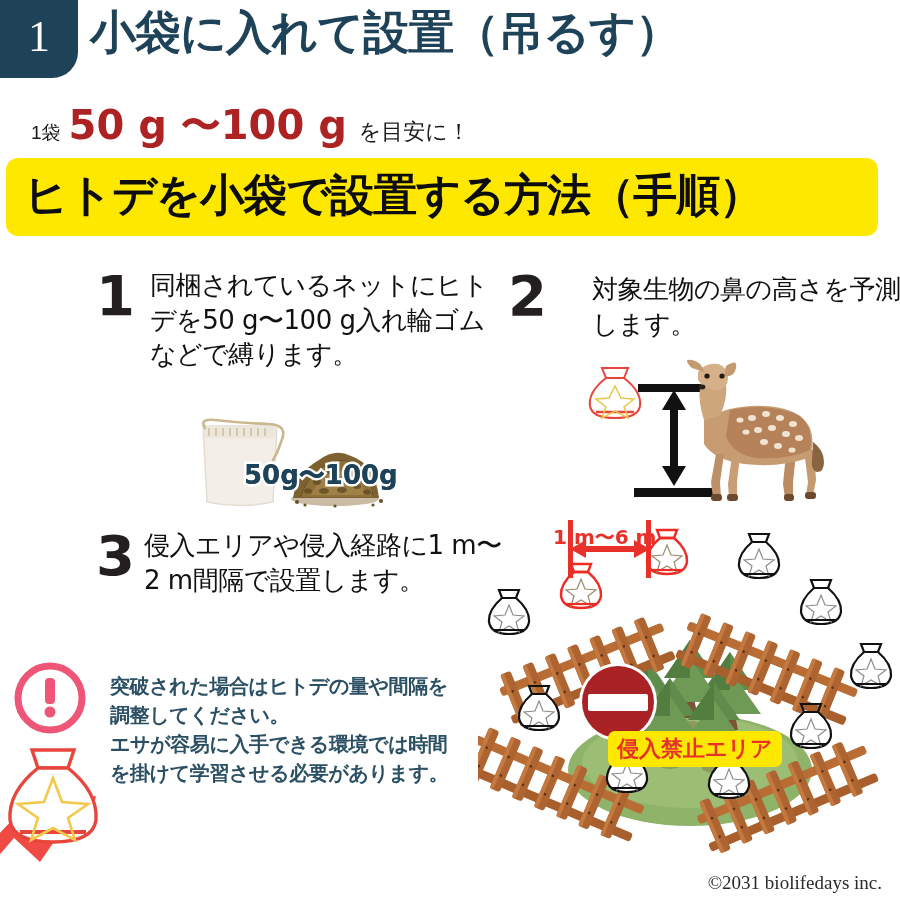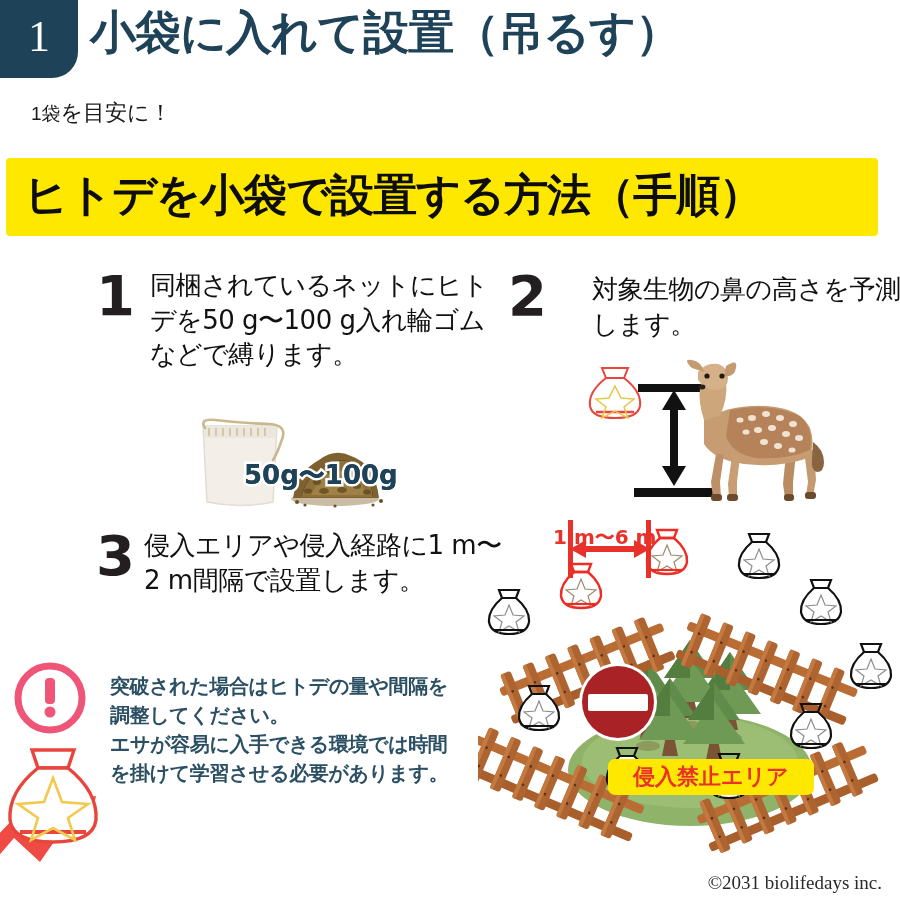--- a/index.html
+++ b/index.html
@@ -33,21 +33,21 @@
   .dose-main{
     font-size:40px;font-weight:bold;color:#ad2323;
     margin:0 12px 0 8px;letter-spacing:0px;white-space:nowrap;
     font-family:"DejaVu Sans","Liberation Sans",sans-serif;
   }
   .dose-post{font-size:22px;color:#1a1a1a;}
 
   
   .banner{
     position:absolute;left:6px;top:158px;width:872px;height:78px;
-    background:#ffe800;border-radius:4px;
+    background:#ffe800;border-radius:12px;
   }
   .banner-text{
     position:absolute;left:18px;top:8px;
     font-size:44px;font-weight:bold;color:#0d0d0d;
     letter-spacing:-1px;white-space:nowrap;
     font-family:"DejaVu Sans","Liberation Sans",sans-serif;
   }
 
   
   .step-num{
@@ -102,39 +102,39 @@
     white-space:nowrap;
   }
   .m-label{
     position:absolute;left:553px;top:524px;
     font-size:20px;font-weight:bold;color:#e8312a;
     font-family:"DejaVu Sans","Liberation Sans",sans-serif;
     white-space:nowrap;
   }
   .no-entry-label{
     position:absolute;left:608px;top:731px;
-    background:#ffe800;border-radius:7px;padding:3px 25px;
+    background:#ffe800;border-radius:7px;padding:3px 9px;
     font-size:22px;font-weight:bold;color:#e8312a;
     font-family:"DejaVu Sans","Liberation Sans",sans-serif;
     white-space:nowrap;
-    margin-top:28px;
   }
 </style>
 </head>
 <body>
 
 <div class="page">
 
   <div class="hdr">
     <div class="hdr-badge">1</div>
     <div class="hdr-title">小袋に入れて設置（吊るす）</div>
   </div>
 
   <div class="dose">
     <span class="dose-pre">1袋</span>
+    <span class="dose-main">50 g 〜100 g</span>
     <span class="dose-post">を目安に！</span>
   </div>
 
   <div class="banner">
     <div class="banner-text">ヒトデを小袋で設置する方法（手順）</div>
   </div>
 
   <div class="step-num" id="s1n">1</div>
   <div class="step-txt" id="s1t">同梱されているネットにヒトデを50 g〜100 g入れ輪ゴムなどで縛ります。</div>
 

